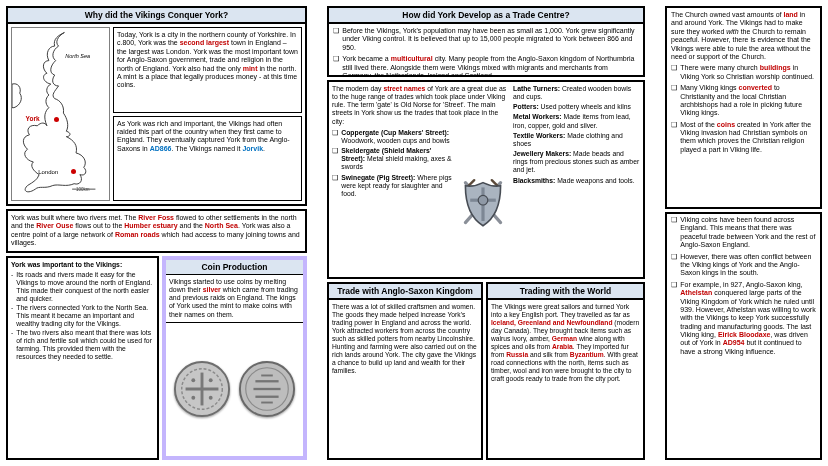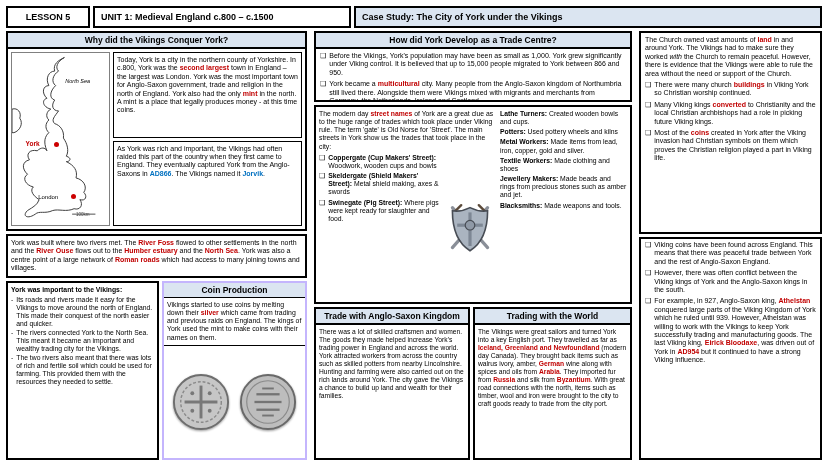--- a/index.html
+++ b/index.html
@@ -5,21 +5,21 @@
   *{box-sizing:border-box;margin:0;padding:0}
   html,body{width:828px;height:466px;background:#fff;font-family:"Liberation Sans",sans-serif;color:#000;overflow:hidden}
   .page{width:828px;height:466px;padding:6px;display:flex;flex-direction:column;gap:3px;background:#fff}
 
   .header-row{display:flex;gap:3px;height:22px;flex:none}
   .hbox{border:2px solid #000;display:flex;align-items:center;font-weight:bold;font-size:9px;padding:0 6px;background:#fff;white-space:nowrap}
   .hbox.lesson{width:84px;justify-content:center}
   .hbox.unit{width:258px}
   .hbox.case{flex:1;background:#dbe5f1}
 
-  .cols{display:flex;gap:7px;flex:1;min-height:0}
+  .cols{display:flex;gap:20px;flex:1;min-height:0}
   .col{display:flex;flex-direction:column;gap:3px;min-height:0}
   .col1{width:301px;flex:none}
   .col2{width:318px;flex:none}
   .col3{flex:1}
 
   .panel{border:2px solid #000;background:#fff;display:flex;flex-direction:column;min-height:0;overflow:hidden}
   .panel-title{background:#dbe5f1;border-bottom:2px solid #000;font-weight:bold;font-size:8.5px;text-align:center;padding:2px;flex:none}
 
   
   .why{height:200px;flex:none}
@@ -35,21 +35,21 @@
   .dot-york{left:43%;top:51.5%}
   .dot-london{left:61%;top:82%}
   .conquer-texts{flex:1;display:flex;flex-direction:column;gap:3px;min-height:0}
   .tbox{border:1px solid #000;padding:3px;font-size:7px;line-height:1.2;flex:1;overflow:hidden}
   .rivers-box{border:2px solid #000;padding:3px;font-size:7px;line-height:1.2;flex:none;background:#fff}
   .row1{display:flex;gap:3px;flex:1;min-height:0}
   .important-box{width:153px;flex:none;border:2px solid #000;padding:3px;font-size:6.8px;line-height:1.18;overflow:hidden}
   .imp-title{font-weight:bold;margin-bottom:2px}
   .dash-item{display:flex;gap:3px;margin-bottom:1px}
   .dash-item .dx{flex:none}
-  .coin-panel{flex:1;border:2px solid #c4b5fd;display:flex;flex-direction:column;min-height:0;overflow:hidden}
+  .coin-panel{flex:1;border:4px solid #c4b5fd;display:flex;flex-direction:column;min-height:0;overflow:hidden}
   .coin-panel .panel-title{border-bottom:1px solid #000}
   .coin-text{padding:3px;font-size:6.9px;line-height:1.2;border-bottom:1px solid #000}
   .coins-row{flex:1;display:flex;align-items:center;justify-content:space-evenly;background:#fff;min-height:0}
   .coin{width:58px;height:58px;filter:drop-shadow(0 1px 1px rgba(0,0,0,.4))}
 
   
   .tc{height:71px;flex:none}
   .tc-bullets{padding:3px 4px;display:flex;flex-direction:column;gap:3px;font-size:7px;line-height:1.2;overflow:hidden}
   .bullet{display:flex;gap:3px}
   .bullet .bx{flex:none;font-size:7px}
@@ -71,25 +71,20 @@
   .church{height:203px;flex:none}
   .church-intro{padding:3px 4px 1px 4px;font-size:7px;line-height:1.2}
   .side-bullets{padding:2px 4px;display:flex;flex-direction:column;gap:3px;font-size:7px;line-height:1.2;overflow:hidden}
   .endpanel{flex:1}
 </style>
 </head>
 <body>
 
 <div class="page">
 
-  <div class="header-row">
-    <div class="hbox lesson">LESSON 5</div>
-    <div class="hbox unit">UNIT 1: Medieval England c.800 – c.1500</div>
-    <div class="hbox case">Case Study: The City of York under the Vikings</div>
-  </div>
 
   <div class="cols">
 
     <div class="col col1">
       <div class="panel why">
         <div class="panel-title">Why did the Vikings Conquer York?</div>
         <div class="conquer-body">
           <div class="map-box">
             <svg viewBox="0 0 100 190" preserveAspectRatio="none">
               <path d="M54,5 C47,9 44,16 48,20 C42,24 40,32 45,36 C39,42 38,50 44,52 C40,58 42,64 48,64 C44,70 40,74 44,78 C50,80 54,86 53,94 C57,100 59,108 56,114 C62,116 60,120 56,120 C64,124 68,130 66,138 C74,140 78,148 74,154 C78,158 76,164 70,162 C74,168 70,174 64,172 C56,176 48,172 42,174 C34,178 28,174 24,178 C16,184 10,180 16,174 C22,170 26,168 28,162 C22,158 18,152 22,148 C14,146 10,138 16,134 C10,128 10,120 18,118 C14,112 18,106 26,108 C30,104 34,104 36,108 C32,98 34,92 38,88 C34,84 34,78 38,74 C34,70 36,64 40,62 C32,60 30,52 36,50 C30,44 32,36 38,36 C34,28 38,20 44,20 C42,12 48,8 54,5 Z" fill="#ffffff" stroke="#333333" stroke-width="1"></path>

